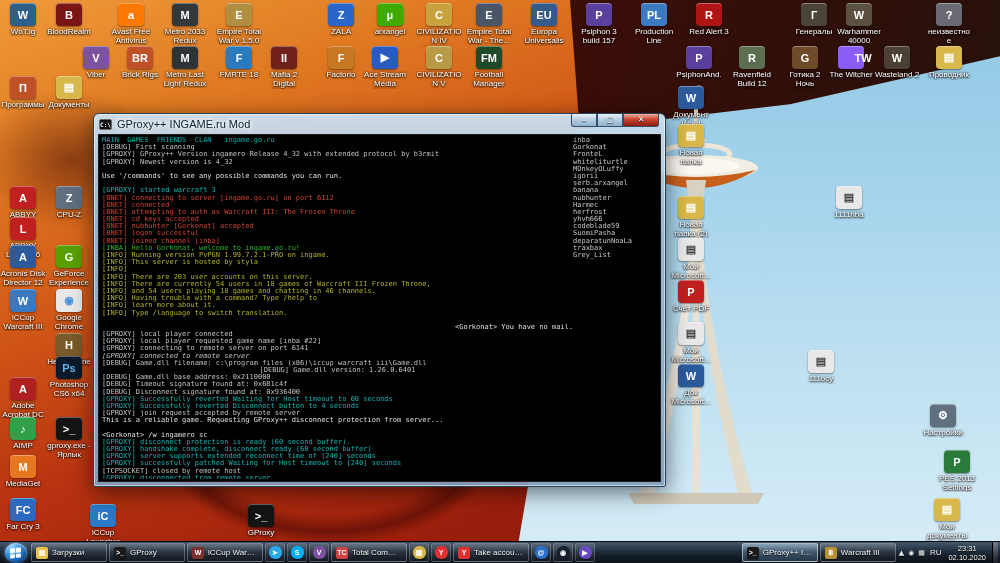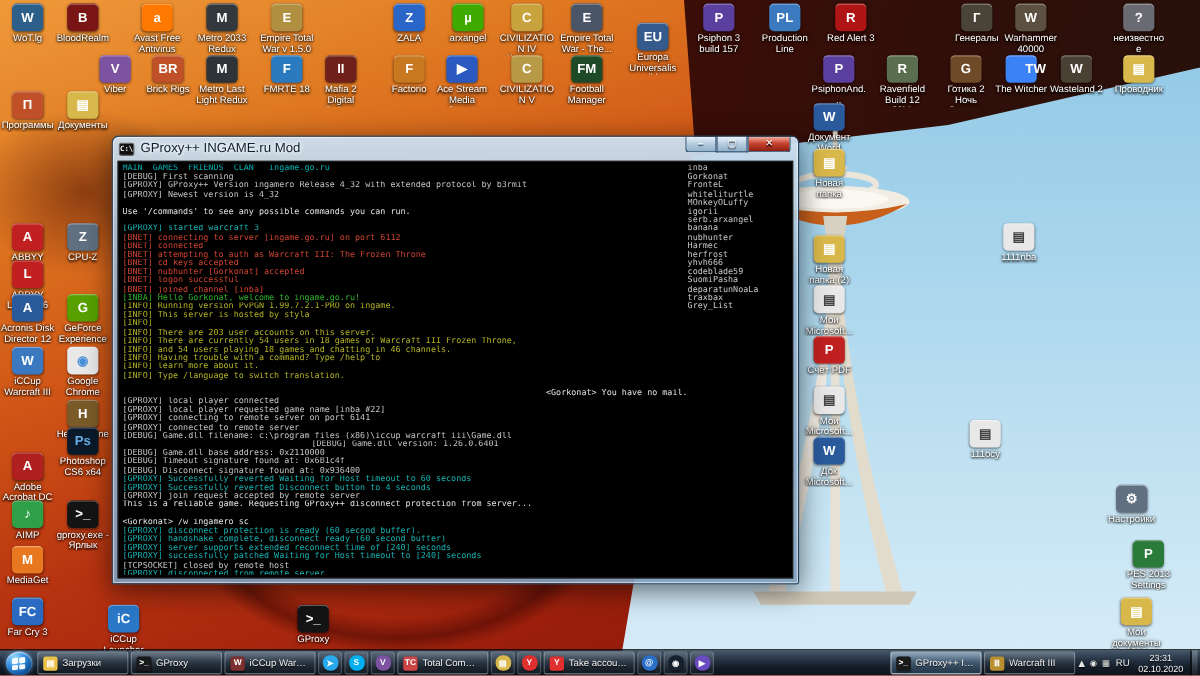--- a/index.html
+++ b/index.html
@@ -142,21 +142,21 @@
         <div class="dicon-label">arxangel</div>
       </div>
       <div class="dicon" style="left: 416px; top: 3px;">
         <div class="dicon-img" style="background: rgb(200, 162, 60);">C</div>
         <div class="dicon-label">CIVILIZATION IV Колониз.</div>
       </div>
       <div class="dicon" style="left: 466px; top: 3px;">
         <div class="dicon-img" style="background: rgb(74, 85, 104);">E</div>
         <div class="dicon-label">Empire Total War - The...</div>
       </div>
-      <div class="dicon" style="left: 521px; top: 19px;">
+      <div class="dicon" style="left: 521px; top: 3px;">
         <div class="dicon-img" style="background: rgb(53, 90, 140);">EU</div>
         <div class="dicon-label">Europa Universalis IV</div>
       </div>
       <div class="dicon" style="left: 576px; top: 3px;">
         <div class="dicon-img" style="background: rgb(90, 63, 158);">P</div>
         <div class="dicon-label">Psiphon 3 build 157</div>
       </div>
       <div class="dicon" style="left: 631px; top: 3px;">
         <div class="dicon-img" style="background: rgb(60, 122, 192);">PL</div>
         <div class="dicon-label">Production Line</div>
@@ -219,21 +219,21 @@
       </div>
       <div class="dicon" style="left: 729px; top: 46px;">
         <div class="dicon-img" style="background: rgb(92, 110, 80);">R</div>
         <div class="dicon-label">Ravenfield Build 12 32bit</div>
       </div>
       <div class="dicon" style="left: 782px; top: 46px;">
         <div class="dicon-img" style="background: rgb(110, 74, 40);">G</div>
         <div class="dicon-label">Готика 2 Ночь Ворона</div>
       </div>
       <div class="dicon" style="left: 828px; top: 46px;">
-        <div class="dicon-img" style="background: #3b82f6; padding-left: 24px;">TW</div>
+        <div class="dicon-img" style="background: #8b5cf6; padding-left: 24px;">TW</div>
         <div class="dicon-label">The Witcher</div>
       </div>
       <div class="dicon" style="left: 874px; top: 46px;">
         <div class="dicon-img" style="background: rgb(74, 64, 52);">W</div>
         <div class="dicon-label">Wasteland 2</div>
       </div>
       <div class="dicon" style="left: 926px; top: 46px;">
         <div class="dicon-img" style="background: rgb(216, 184, 74);">▤</div>
         <div class="dicon-label">Проводник</div>
       </div>
@@ -399,21 +399,21 @@
             <div class="cline" style="color: rgb(178, 178, 38);">[INFO] There are currently 54 users in 18 games of Warcraft III Frozen Throne,</div>
             <div class="cline" style="color: rgb(178, 178, 38);">[INFO] and 54 users playing 18 games and chatting in 46 channels.</div>
             <div class="cline" style="color: rgb(178, 178, 38);">[INFO] Having trouble with a command? Type /help to</div>
             <div class="cline" style="color: rgb(178, 178, 38);">[INFO] learn more about it.</div>
             <div class="cline" style="color: rgb(178, 178, 38);">[INFO] Type /language to switch translation.</div>
             <div class="cline" style="color: rgb(194, 194, 194);"> </div>
             <div class="cline" style="color: rgb(224, 224, 224); text-align: right;">&lt;Gorkonat&gt; You have no mail.</div>
             <div class="cline" style="color: rgb(194, 194, 194);">[GPROXY] local player connected</div>
             <div class="cline" style="color: rgb(194, 194, 194);">[GPROXY] local player requested game name [inba #22]</div>
             <div class="cline" style="color: rgb(194, 194, 194);">[GPROXY] connecting to remote server on port 6141</div>
-            <div class="cline" style="color: rgb(194, 194, 194);">[GPROXY] connected to remote server</div>
+            <div class="cline" style="color: rgb(194, 194, 194); font-style: italic;">[GPROXY] connected to remote server</div>
             <div class="cline" style="color: rgb(194, 194, 194);">[DEBUG] Game.dll filename: c:\program files (x86)\iccup warcraft iii\Game.dll</div>
             <div class="cline" style="color: rgb(194, 194, 194); text-align: center;">[DEBUG] Game.dll version: 1.26.0.6401</div>
             <div class="cline" style="color: rgb(194, 194, 194);">[DEBUG] Game.dll base address: 0x2110000</div>
             <div class="cline" style="color: rgb(194, 194, 194);">[DEBUG] Timeout signature found at: 0x6B1c4f</div>
             <div class="cline" style="color: rgb(194, 194, 194);">[DEBUG] Disconnect signature found at: 0x936400</div>
             <div class="cline" style="color: rgb(24, 178, 178);">[GPROXY] Successfully reverted Waiting for Host timeout to 60 seconds</div>
             <div class="cline" style="color: rgb(24, 178, 178);">[GPROXY] Successfully reverted Disconnect button to 4 seconds</div>
             <div class="cline" style="color: rgb(194, 194, 194);">[GPROXY] join request accepted by remote server</div>
             <div class="cline" style="color: rgb(224, 224, 224);">This is a reliable game. Requesting GProxy++ disconnect protection from server...</div>
             <div class="cline" style="color: rgb(194, 194, 194);"> </div>

